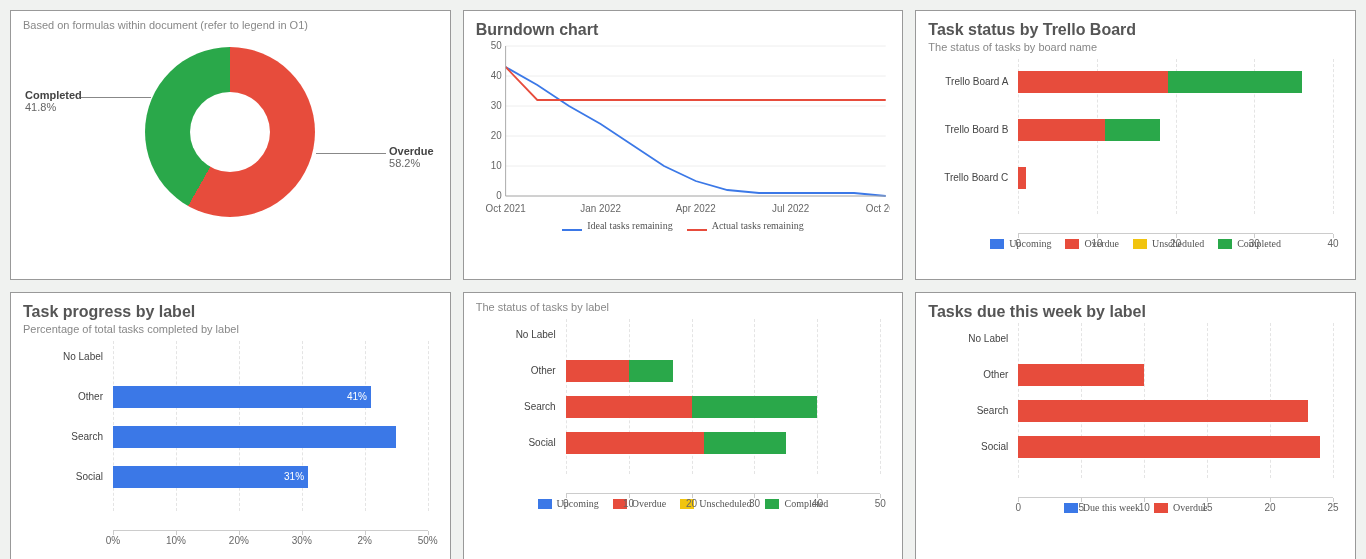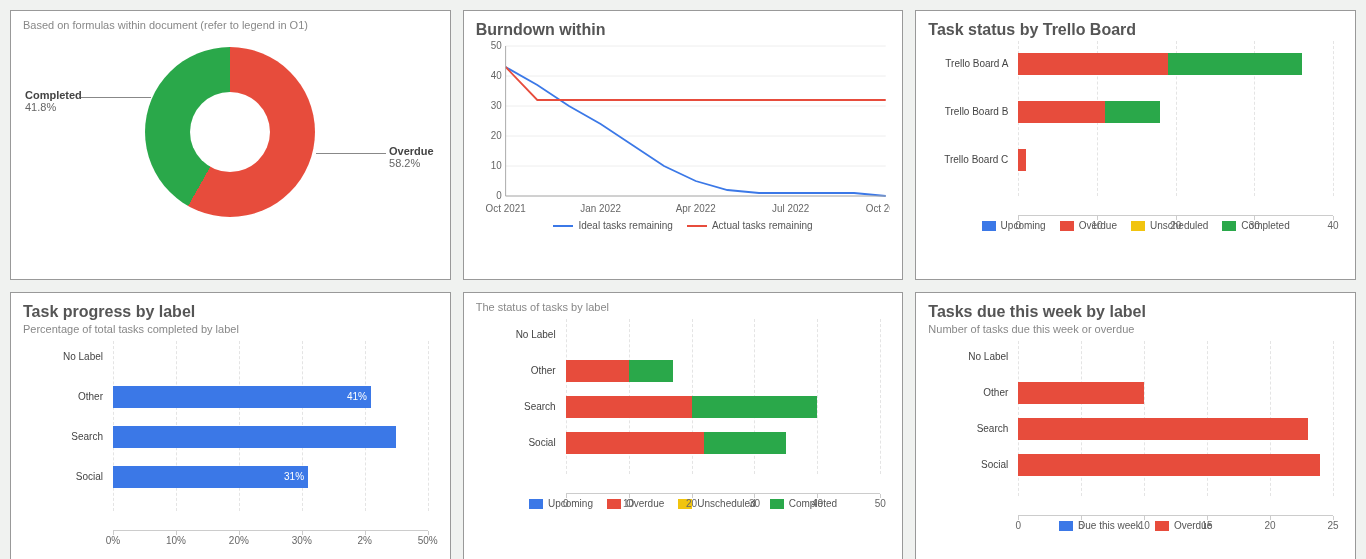--- a/index.html
+++ b/index.html
@@ -59,21 +59,21 @@
   .callout {
     position:absolute; font-size:11px; color:#666;
   }
   .callout b { display:block; color:#444; font-weight:700; }
   .callout-line {
     position:absolute; background:#888; height:1px;
   }
   
   svg text { font-size: 10px; fill:#666; font-family: Arial, sans-serif; }
   .legend { display:flex; justify-content:center; gap:14px; font-size:10px; color:#555; margin-top:4px; flex-wrap:wrap;}
-  .legend .item { display:flex; align-items:center; gap:5px; }
+  .legend .item { display:flex; align-items:flex-end; gap:5px;font-family:Liberation Serif, serif; }
   .swatch { width:14px; height:10px; display:inline-block; }
   .swatch.line { height:2px; width:20px; }
   .hbar-label { position:absolute; left:0; width:85px; text-align:right; font-size:10px; color:#444; line-height:22px; padding-right:5px; box-sizing:border-box; }
   .hbar-bar { position:absolute; left:90px; height:22px; }
   .hbar-seg { position:absolute; top:0; bottom:0; }
   .hbar-val { position:absolute; right:4px; color:#fff; font-size:10px; line-height:22px; }
   .xaxis { position:absolute; left:90px; right:10px; bottom:0; border-top:1px solid #ccc; }
   .xaxis .tick { position:absolute; top:0; height:4px; border-left:1px solid #ccc; }
   .xaxis .tlabel { position:absolute; top:4px; font-size:10px; color:#666; transform:translateX(-50%); }
   .grid-line { position:absolute; top:0; bottom:20px; border-left:1px dashed #e4e4e4; }
@@ -94,21 +94,21 @@
       <div class="callout-line" style="left:58px; top:60px; width:70px;"></div>
       <div class="callout" style="right:4px; top:108px;">
         <b>Overdue</b>
         <span>58.2%</span>
       </div>
       <div class="callout-line" style="right:52px; top:116px; width:70px;"></div>
     </div>
   </div>
 
   <div class="card">
-    <div class="title">Burndown within</div>
+    <div class="title">Burndown chart</div>
     <div class="chart-area short">
       <svg id="burndownSvg" width="100%" height="100%" viewBox="0 0 420 175" preserveAspectRatio="none">
           <line x1="30" y1="155" x2="415" y2="155" stroke="#eee"></line>
           <text x="26" y="158" text-anchor="end">0</text>
           <line x1="30" y1="125" x2="415" y2="125" stroke="#eee"></line>
           <text x="26" y="128" text-anchor="end">10</text>
           <line x1="30" y1="95" x2="415" y2="95" stroke="#eee"></line>
           <text x="26" y="98" text-anchor="end">20</text>
           <line x1="30" y1="65" x2="415" y2="65" stroke="#eee"></line>
           <text x="26" y="68" text-anchor="end">30</text>
@@ -134,20 +134,21 @@
         </div>
       <div class="item">
           <span class="swatch line" style="background:#e74c3c"></span>
           <span>Actual tasks remaining</span>
         </div>
     </div>
   </div>
 
   <div class="card">
     <div class="title">Task status by Trello Board</div>
+    <div class="subtitle">The status of tasks by board name</div>
     <div class="chart-area short" id="byBoardChart">
         <div class="xaxis">
           <div class="tick" style="left:0%"></div>
           <div class="tlabel" style="left:0%">0</div>
           <div class="tick" style="left:25%"></div>
           <div class="tlabel" style="left:25%">10</div>
           <div class="tick" style="left:50%"></div>
           <div class="tlabel" style="left:50%">20</div>
           <div class="tick" style="left:75%"></div>
           <div class="tlabel" style="left:75%">30</div>
@@ -328,21 +329,20 @@
         </div>
       <div class="item">
           <span class="swatch" style="background:#2aa84a"></span>
           <span>Completed</span>
         </div>
     </div>
   </div>
 
   <div class="card">
     <div class="title">Tasks due this week by label</div>
-    <div class="subtitle">Number of tasks due this week or overdue</div>
     <div class="chart-area short" id="dueWeekChart">
         <div class="xaxis">
           <div class="tick" style="left:0%"></div>
           <div class="tlabel" style="left:0%">0</div>
           <div class="tick" style="left:20%"></div>
           <div class="tlabel" style="left:20%">5</div>
           <div class="tick" style="left:40%"></div>
           <div class="tlabel" style="left:40%">10</div>
           <div class="tick" style="left:60%"></div>
           <div class="tlabel" style="left:60%">15</div>

